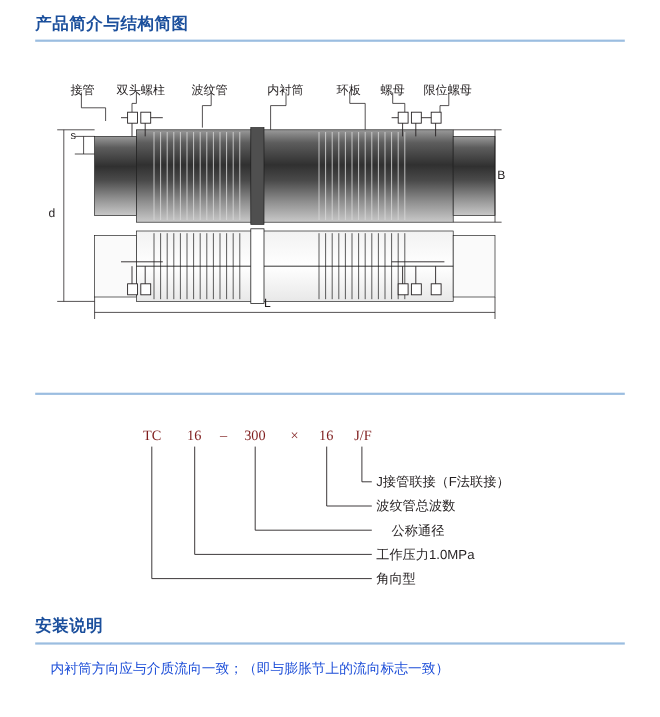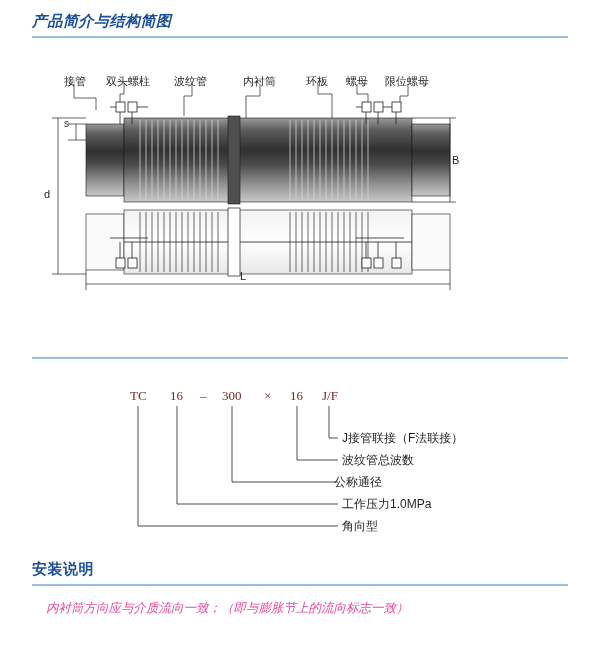--- a/index.html
+++ b/index.html
@@ -26,21 +26,20 @@
     background: #9bbde0;
     margin-top: 5px;
   }
 
   
   #sec1 {
     position: absolute;
     left: 32px;
     top: 12px;
     width: 536px;
-    font-style: italic;
   }
   #sec1 .section-underline { width: 536px; }
 
   #figure1 {
     position: absolute;
     left: 32px;
     top: 62px;
     width: 536px;
     height: 230px;
   }
@@ -90,22 +89,21 @@
   }
   #sec3 .section-underline { width: 536px; }
 
   #install-text {
     position: absolute;
     left: 46px;
     top: 598px;
     width: 500px;
     font-size: 12.5px;
     line-height: 21px;
-    color: #ec4899;
-    font-style: italic;
+    color: #1d4ed8;
   }
 </style>
 </head>
 <body>
 
 <div id="sec1">
   <div class="section-title">产品简介与结构简图</div>
   <div class="section-underline"></div>
 </div>
 
@@ -323,21 +321,21 @@
       <path d="M200,24 L200,100 L306,100"></path>
 
       <path d="M145,24 L145,122 L306,122"></path>
 
       <path d="M106,24 L106,144 L306,144"></path>
     </g>
   </svg>
 
   <div class="code-desc" style="left:310px; top:48px;">J接管联接（F法联接）</div>
   <div class="code-desc" style="left:310px; top:70px;">波纹管总波数</div>
-  <div class="code-desc" style="left:302px; top:92px;">公称通径</div>
+  <div class="code-desc" style="left:324px; top:92px;">公称通径</div>
   <div class="code-desc" style="left:310px; top:114px;">工作压力1.0MPa</div>
   <div class="code-desc" style="left:310px; top:136px;">角向型</div>
 </div>
 
 <div id="sec3">
   <div class="section-title">安装说明</div>
   <div class="section-underline"></div>
 </div>
 
 <div id="install-text">

